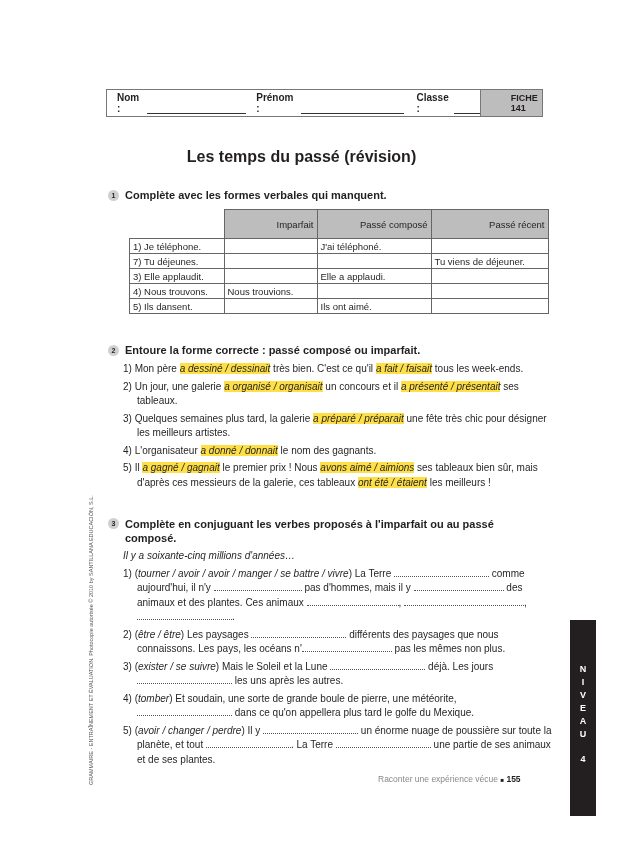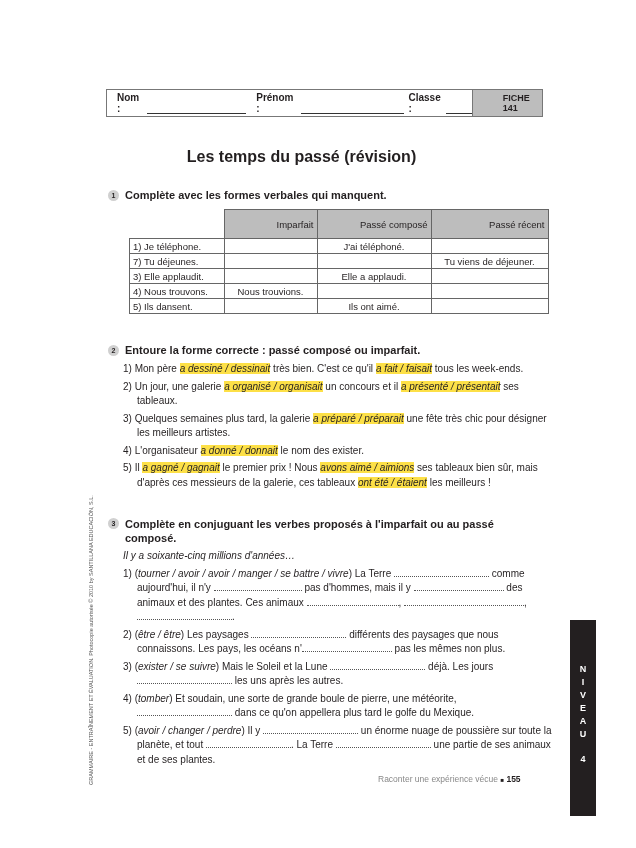--- a/index.html
+++ b/index.html
@@ -12,21 +12,21 @@
   .fiche { margin-left:auto; background:#bdbdbd; height:100%; width:48px; display:flex; align-items:center;
            justify-content:center; font-size:9px; border-left:1px solid #777;padding-left:30px; }
   .title { position:absolute; top:148px; left:0; width:573px; text-align:center; font-size:16px; font-weight:bold;
            padding-left:30px; box-sizing:border-box; }
   .exh { position:absolute; left:108px; font-size:11px; font-weight:bold; display:flex; align-items:flex-start; }
   .num { display:inline-block; width:11px; height:11px; border-radius:50%; background:#d0d0d0; font-size:7px;
          line-height:11px; text-align:center; margin-right:6px; margin-top:1px; flex:none; }
   table.tbl { position:absolute; left:129px; top:209px; border-collapse:collapse; font-size:9.5px; }
   table.tbl td, table.tbl th { border:1px solid #666; padding:0 3px; height:14px; }
   table.tbl th { background:#bdbdbd; font-weight:normal; height:28px; text-align:right; }
-  table.tbl td.c { text-align:center; }
+  table.tbl td.c { }
   .ex2 { position:absolute; left:123px; top:362px; width:430px; font-size:10px; line-height:14.5px; }
   .item { margin-bottom:3px; padding-left:14px; text-indent:-14px; }
   .hl { background:#fde047; font-style:italic; }
   .ex3 { position:absolute; left:123px; top:549px; width:430px; font-size:10px; line-height:14.5px; }
   .dots { display:inline-block; border-bottom:1px dotted #555; height:9px; }
   .it { font-style:italic; }
   .footer { position:absolute; left:378px; top:774px; font-size:8.5px; color:#888; }
   .footer b { color:#231f20; }
   .niveau { position:absolute; left:570px; top:620px; width:26px; height:196px; background:#231f20; color:#fff;
             font-weight:bold; font-size:9px; display:flex; flex-direction:column; align-items:center; padding-top:43px;
@@ -39,21 +39,21 @@
 
 <div class="header">
   <div class="hfield">
       <span>Nom :</span>
       <span class="hline" style="width:104px"></span>
     </div>
   <div class="hfield">
       <span>Prénom :</span>
       <span class="hline" style="width:108px"></span>
     </div>
-  <div class="hfield" style="margin-left:4px">
+  <div class="hfield" style="margin-left:12px">
       <span>Classe :</span>
       <span class="hline" style="width:28px"></span>
     </div>
   <div class="fiche">FICHE 141</div>
 </div>
 
 <div class="title">Les temps du passé (révision)</div>
 
 <div class="exh" style="top:189px">
   <span class="num">1</span>
@@ -103,21 +103,21 @@
 
 <div class="exh" style="top:344px">
   <span class="num">2</span>
   <span>Entoure la forme correcte : passé composé ou imparfait.</span>
 </div>
 
 <div class="ex2">
   <div class="item"><span>1) Mon père </span><span class="hl">a dessiné / dessinait</span><span> très bien. C'est ce qu'il </span><span class="hl">a fait / faisait</span><span> tous les week-ends.</span></div>
   <div class="item"><span>2) Un jour, une galerie </span><span class="hl">a organisé / organisait</span><span> un concours et il </span><span class="hl">a présenté / présentait</span><span> ses tableaux.</span></div>
   <div class="item"><span>3) Quelques semaines plus tard, la galerie </span><span class="hl">a préparé / préparait</span><span> une fête très chic pour désigner les meilleurs artistes.</span></div>
-  <div class="item"><span>4) L'organisateur </span><span class="hl">a donné / donnait</span><span> le nom des exister.</span></div>
+  <div class="item"><span>4) L'organisateur </span><span class="hl">a donné / donnait</span><span> le nom des gagnants.</span></div>
   <div class="item"><span>5) Il </span><span class="hl">a gagné / gagnait</span><span> le premier prix ! Nous </span><span class="hl">avons aimé / aimions</span><span> ses tableaux bien sûr, mais d'après ces messieurs de la galerie, ces tableaux </span><span class="hl">ont été / étaient</span><span> les meilleurs !</span></div>
 </div>
 
 <div class="exh" style="top:517px;width:420px;line-height:14px">
   <span class="num">3</span>
   <span>Complète en conjuguant les verbes proposés à l'imparfait ou au passé composé.</span>
 </div>
 
 <div class="ex3">
   <div class="it" style="margin-bottom:3px">Il y a soixante-cinq millions d'années…</div>

